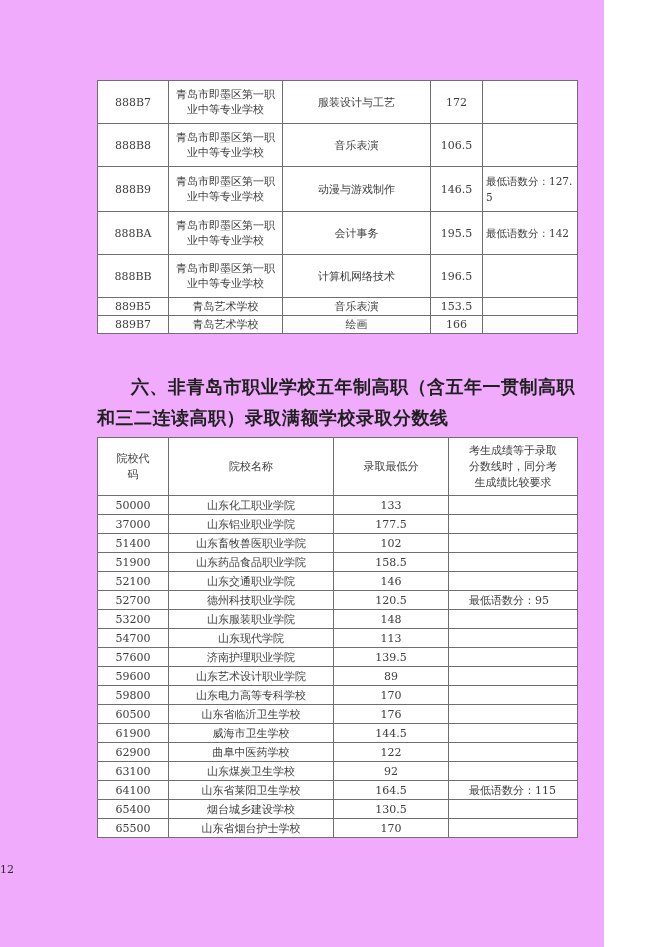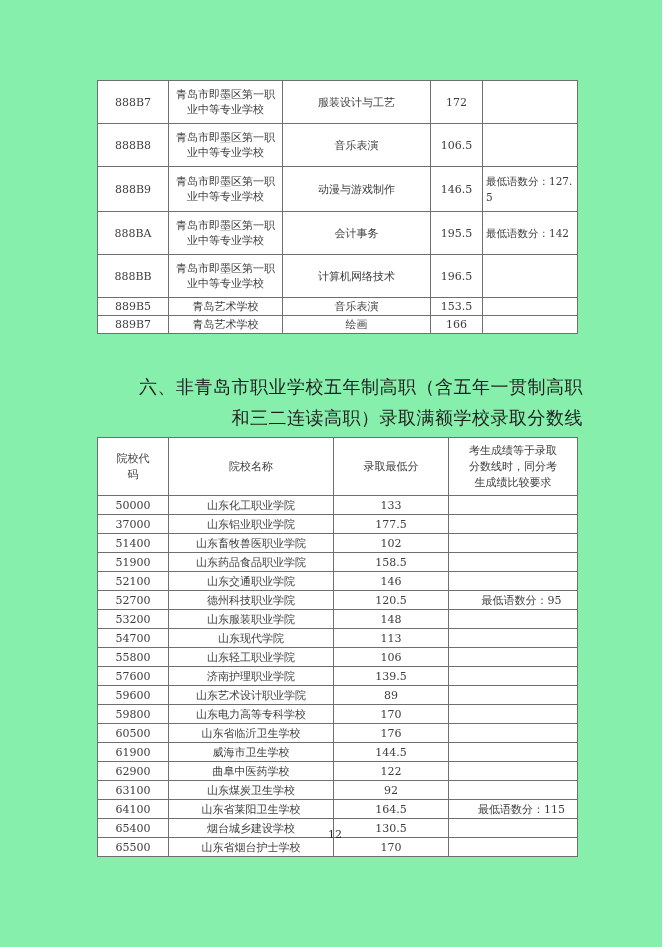--- a/index.html
+++ b/index.html
@@ -1,55 +1,54 @@
 <!DOCTYPE html>
 <html><head>
 <meta charset="utf-8">
 <style>
   html,body { margin:0; padding:0; }
   body {
     width:670px; height:947px; background:#ffffff;
     font-family:"DejaVu Serif","Liberation Serif",serif;
     color:#3d3d3d;
   }
-  .page { position:relative; width:662px; height:947px; background:#86efac; overflow:hidden; }
+  .page { position:relative; width:604px; height:947px; background:#f0abfc; overflow:hidden; }
 
   table { border-collapse:collapse; table-layout:fixed; position:absolute; left:97px; background:#fff; }
   td, th {
     border:1px solid #6f6f6f;
     font-size:11px; font-weight:normal;
     text-align:center; vertical-align:middle;
     line-height:15px; padding:1px 3px;
     overflow:hidden; word-break:break-all;
   }
 
   
   .t1 { top:80px; width:480px; }
   .t1 tr:nth-child(-n+5) td { padding-top:6px; padding-bottom:6px; }
   .t1 td.note-cell { text-align:left; font-size:10.5px; line-height:16px; }
 
   
   .heading {
     position:absolute; left:97px; top:371px; width:486px;
     font-family:"DejaVu Sans","Liberation Sans",sans-serif;
-    font-size:18px; font-weight:normal; line-height:31px; color:#1f1f1f;
+    font-size:18px; font-weight:bold; line-height:31px; color:#1f1f1f;
     letter-spacing:0.5px;
-    text-align:right;
   }
   .heading .l1 { padding-left:34px; }
 
   
   .t2 { top:437px; width:480px; }
   .t2 thead th { height:53px; line-height:16px; padding:2px 17px; }
   .t2 tbody td { height:16px; line-height:13px; }
-  .t2 td.note-cell { text-align:center; padding-left:20px; }
+  .t2 td.note-cell { text-align:left; padding-left:20px; }
 
   .pagenum {
-    position:absolute; left:0; top:828px; width:670px;
-    text-align:center; font-size:11px; color:#2c2c2c;
+    position:absolute; left:0; top:863px; width:670px;
+    text-align:left; font-size:11px; color:#2c2c2c;
   }
 </style>
 </head>
 <body>
 
 <div class="page">
 
   <table class="t1">
     <colgroup>
       <col style="width:71px">
@@ -188,26 +187,20 @@
       <td class="note-cell"></td>
     </tr>
 
     <tr>
       <td>54700</td>
       <td>山东现代学院</td>
       <td>113</td>
       <td class="note-cell"></td>
     </tr>
 
-    <tr>
-      <td>55800</td>
-      <td>山东轻工职业学院</td>
-      <td>106</td>
-      <td class="note-cell"></td>
-    </tr>
 
     <tr>
       <td>57600</td>
       <td>济南护理职业学院</td>
       <td>139.5</td>
       <td class="note-cell"></td>
     </tr>
 
     <tr>
       <td>59600</td>

